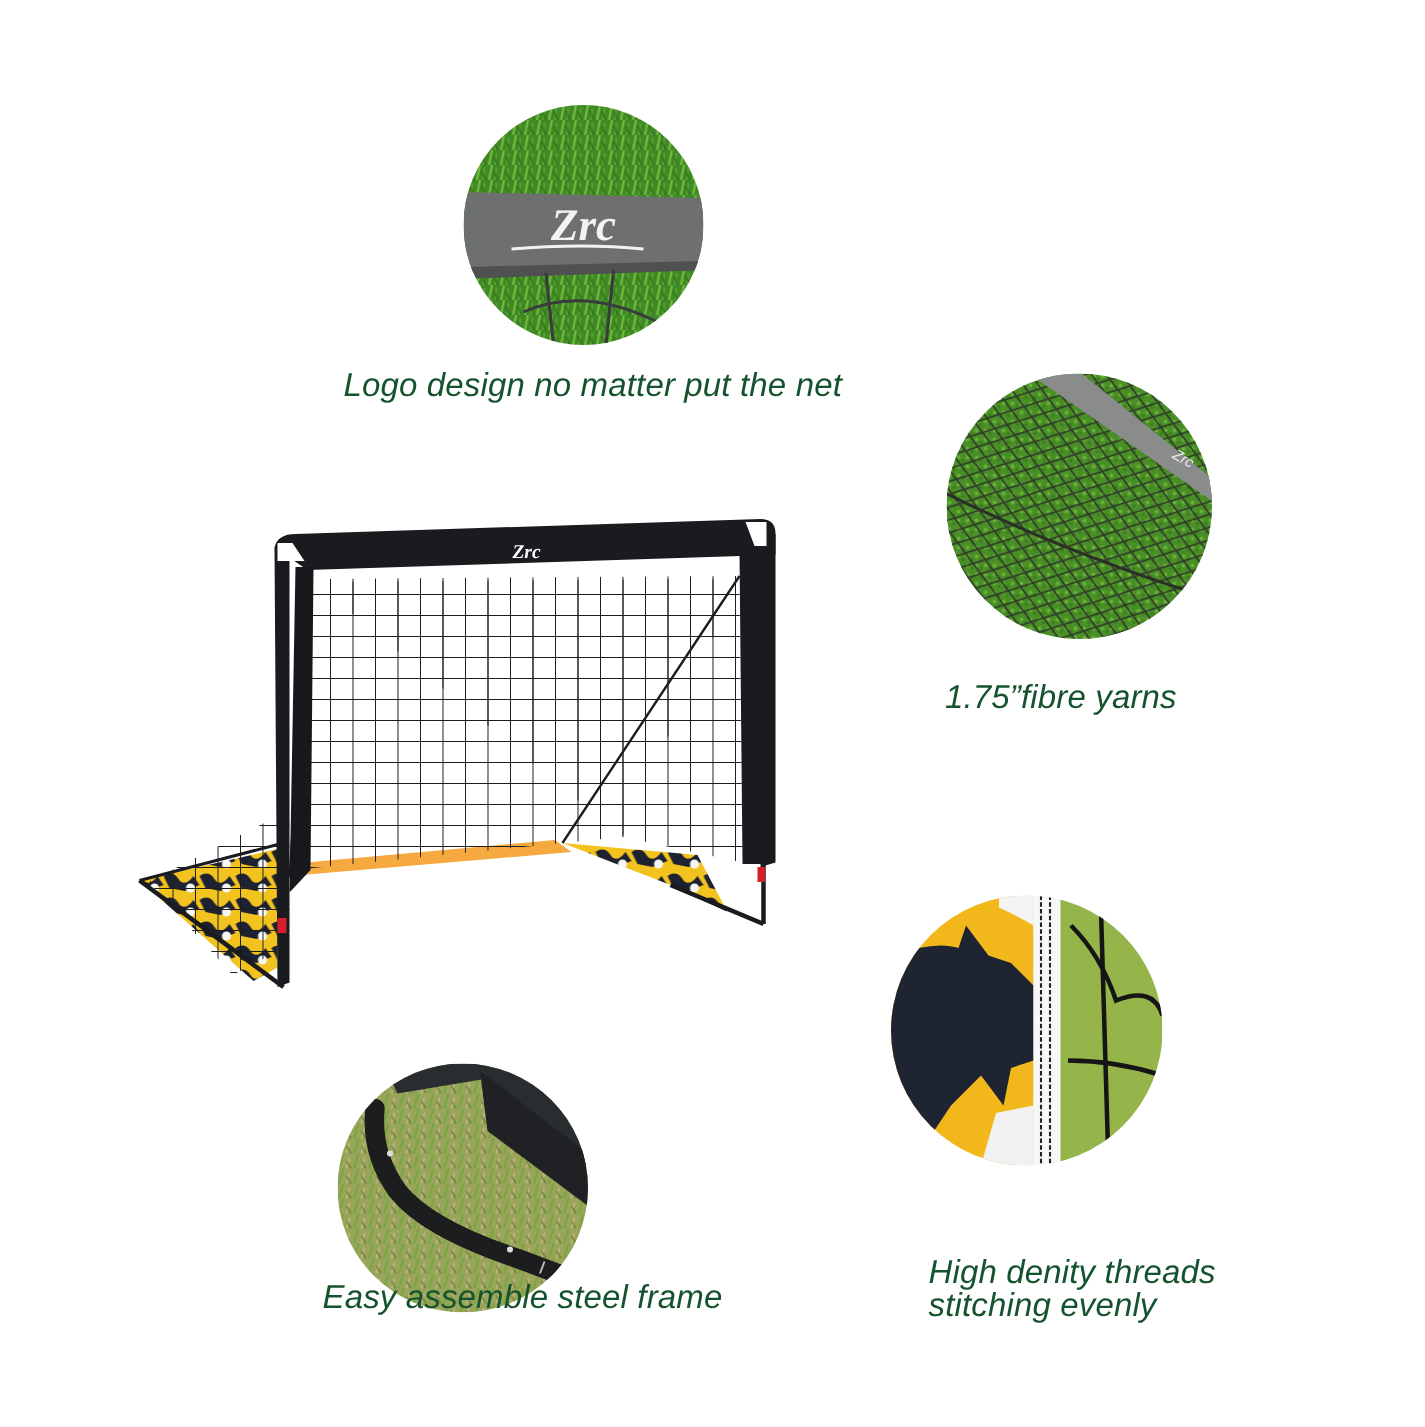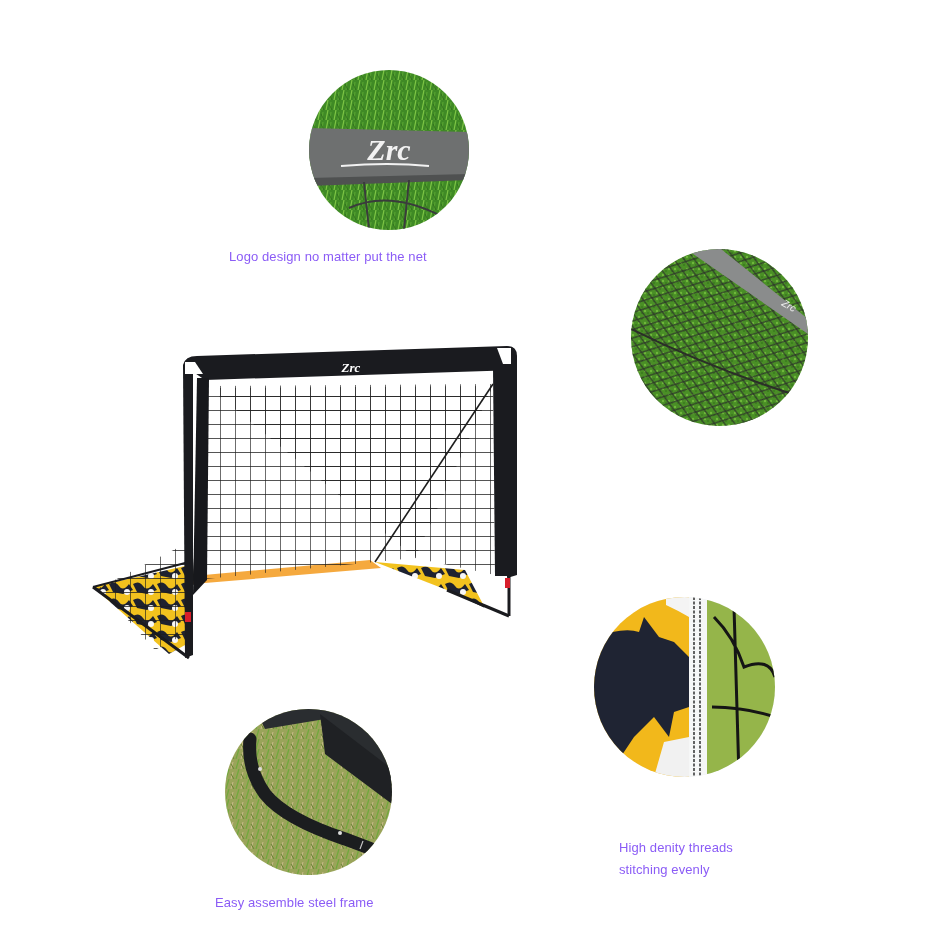--- a/index.html
+++ b/index.html
@@ -1,19 +1,19 @@
 <!DOCTYPE html>
 <html><head>
 <meta charset="utf-8">
 <style>
   html, body { margin:0; padding:0; background:#ffffff; }
   body { width:950px; height:951px; position:relative; overflow:hidden;
          font-family:"Liberation Sans", sans-serif; }
-  .caption { position:absolute; color:#8b5cf6; font-size:13px; line-height:22px;
-             letter-spacing:0.1px; white-space:nowrap; }
+  .caption { position:absolute; color:#14532d; font-size:22px; line-height:22px;
+             letter-spacing:0.1px; white-space:nowrap;font-style:italic; }
   .caption div { display:block; }
   .circle { position:absolute; border-radius:50%; overflow:hidden; }
   .circle svg { display:block; width:100%; height:100%; }
   .goal { position:absolute; left:85px; top:340px; width:440px; height:330px; }
   .goal svg { width:100%; height:100%; display:block; }
 </style>
 </head>
 <body>
 
 <div class="circle" style="left:309px; top:70px; width:160px; height:160px;">
@@ -53,20 +53,21 @@
     </defs>
     <rect width="177" height="177" fill="url(#grassB)"></rect>
     <rect width="177" height="177" fill="url(#meshB)"></rect>
     <path d="M55 0 L90 0 L177 70 L177 85 Z" fill="#8a8c8c"></path>
     <path d="M0 80 Q80 120 177 150" stroke="#2b2f28" stroke-width="2" fill="none"></path>
     <text x="150" y="56" fill="#eee" font-size="10" font-style="italic" transform="rotate(30 150 56)">Zrc</text>
   </svg>
 </div>
 
 <div class="caption" style="left:630px; top:454px;">
+  <div>1.75”fibre yarns</div>
 </div>
 
 <div class="goal">
   <svg viewBox="0 0 440 330">
     <defs>
       <pattern id="netMain" width="15" height="14" patternUnits="userSpaceOnUse">
         <path d="M0 0 L15 0 M0 0 L0 14" stroke="#1d1d1d" stroke-width="1.3" fill="none"></path>
       </pattern>
       <pattern id="camo" width="24" height="16" patternUnits="userSpaceOnUse">
         <rect width="24" height="16" fill="#f2c21e"></rect>
@@ -143,15 +144,15 @@
     <rect width="167" height="166" fill="url(#grassC)"></rect>
     <path d="M30 0 L167 0 L167 70 L110 40 L100 10 L40 20 Z" fill="#2a2d30"></path>
     <path d="M95 5 L167 60 L167 95 L100 45 Z" fill="#1f2124"></path>
     <path d="M25 30 Q22 60 40 85 Q60 110 120 130 L160 145" stroke="#1b1d1f" stroke-width="13" fill="none" stroke-linecap="round"></path>
     <circle cx="35" cy="60" r="2" fill="#ddd"></circle>
     <circle cx="115" cy="124" r="2" fill="#ddd"></circle>
     <path d="M135 140 L138 132" stroke="#c9c9c9" stroke-width="1.2"></path>
   </svg>
 </div>
 
-<div class="caption" style="left:215px; top:892px;text-align:center;">
+<div class="caption" style="left:215px; top:854px;text-align:center;">
   <div>Easy assemble steel frame</div>
 </div>
 
 </body></html>

